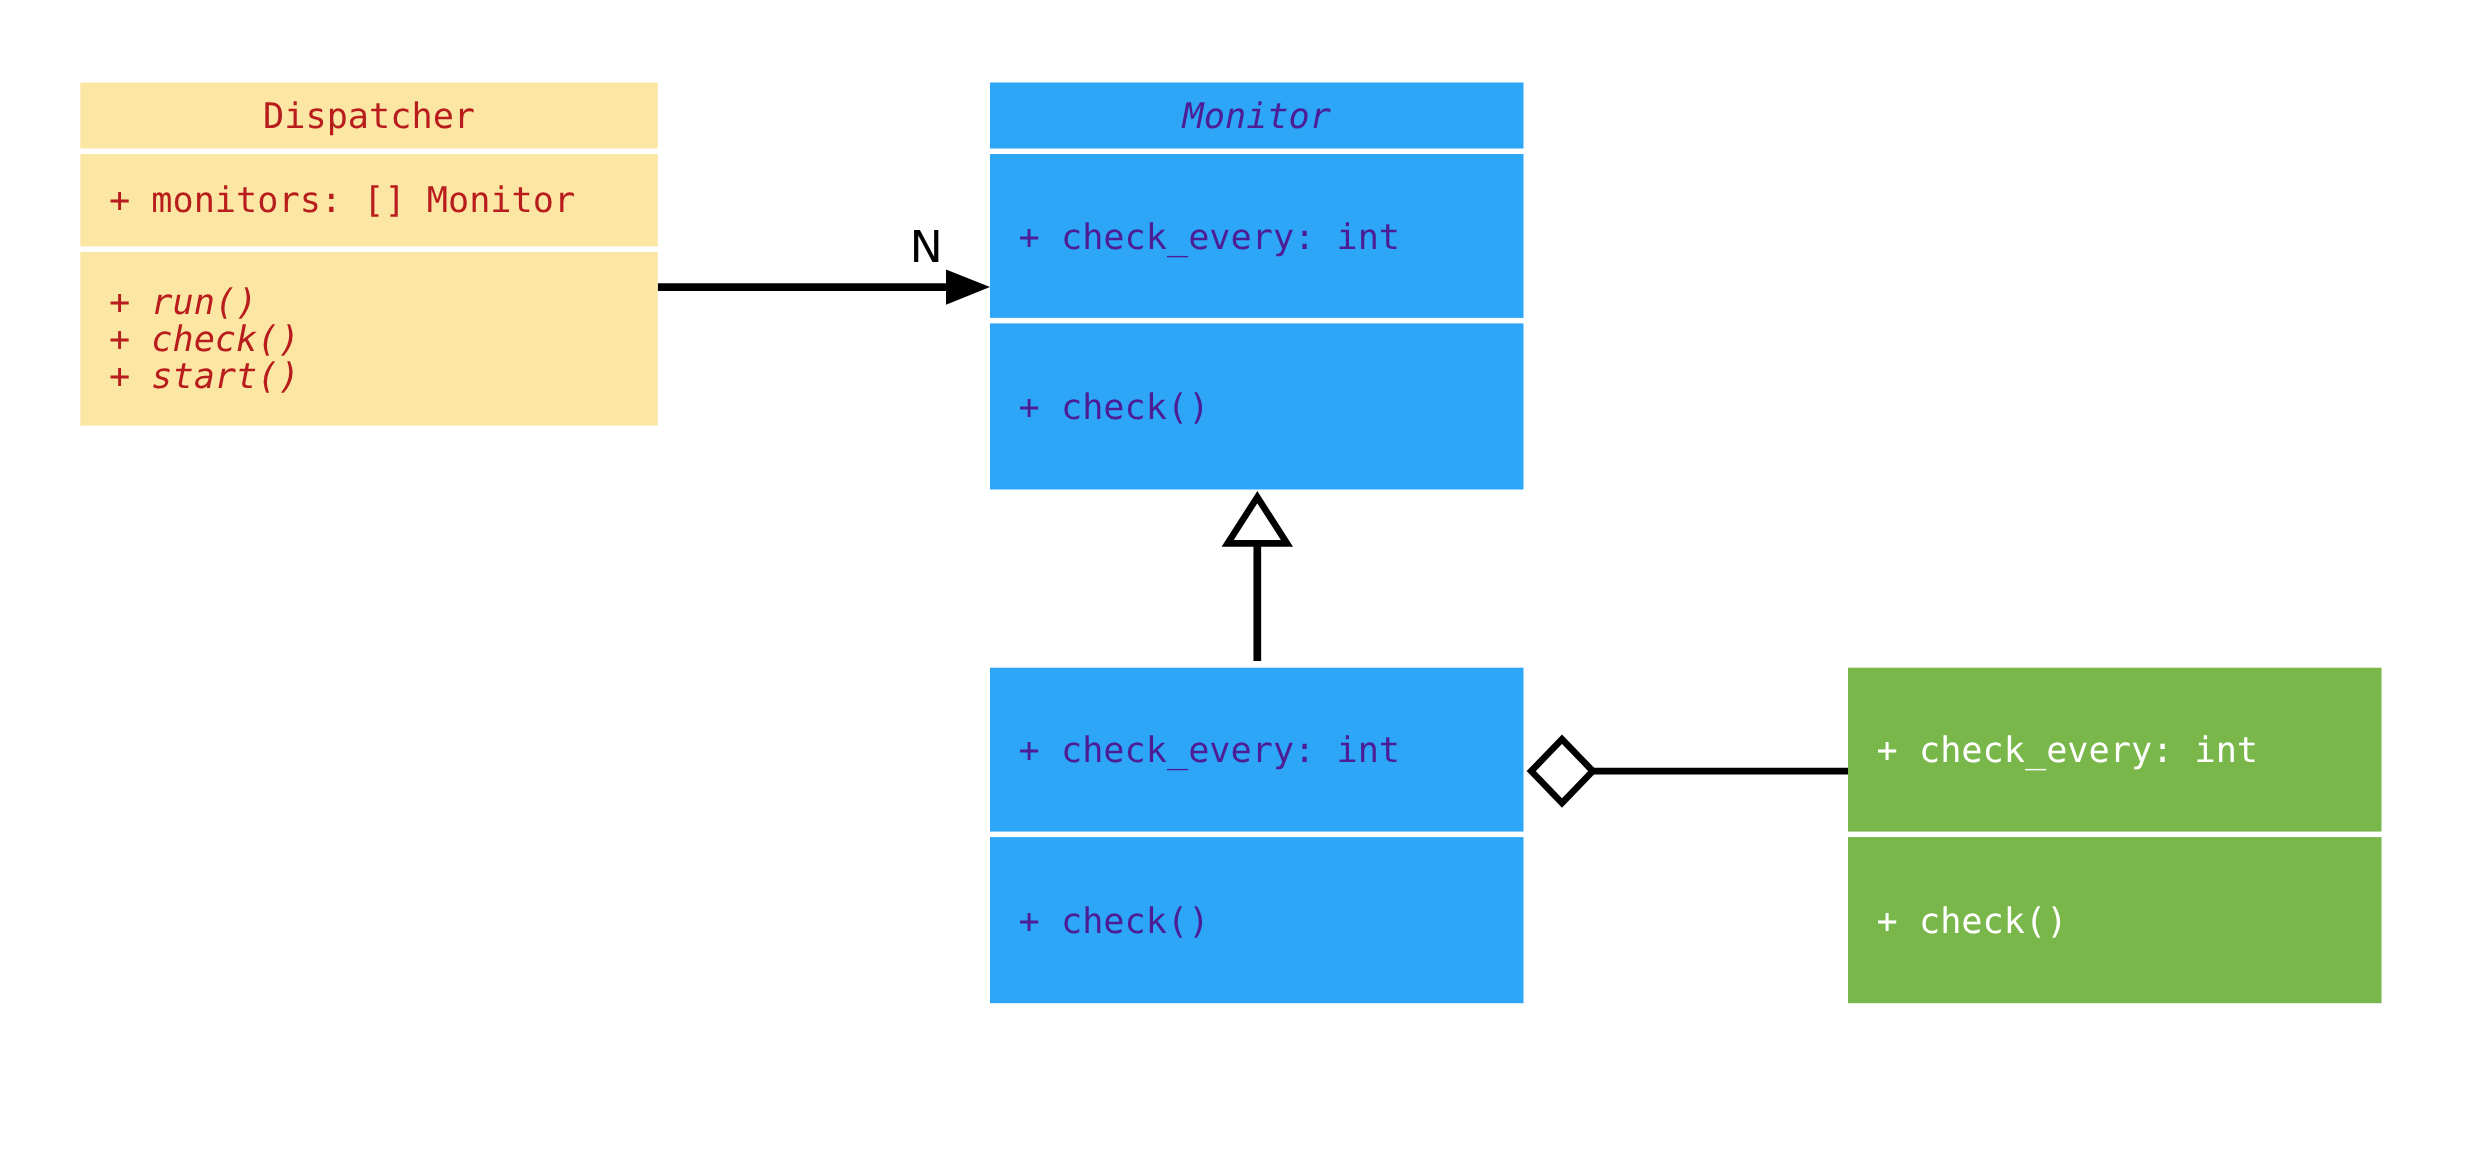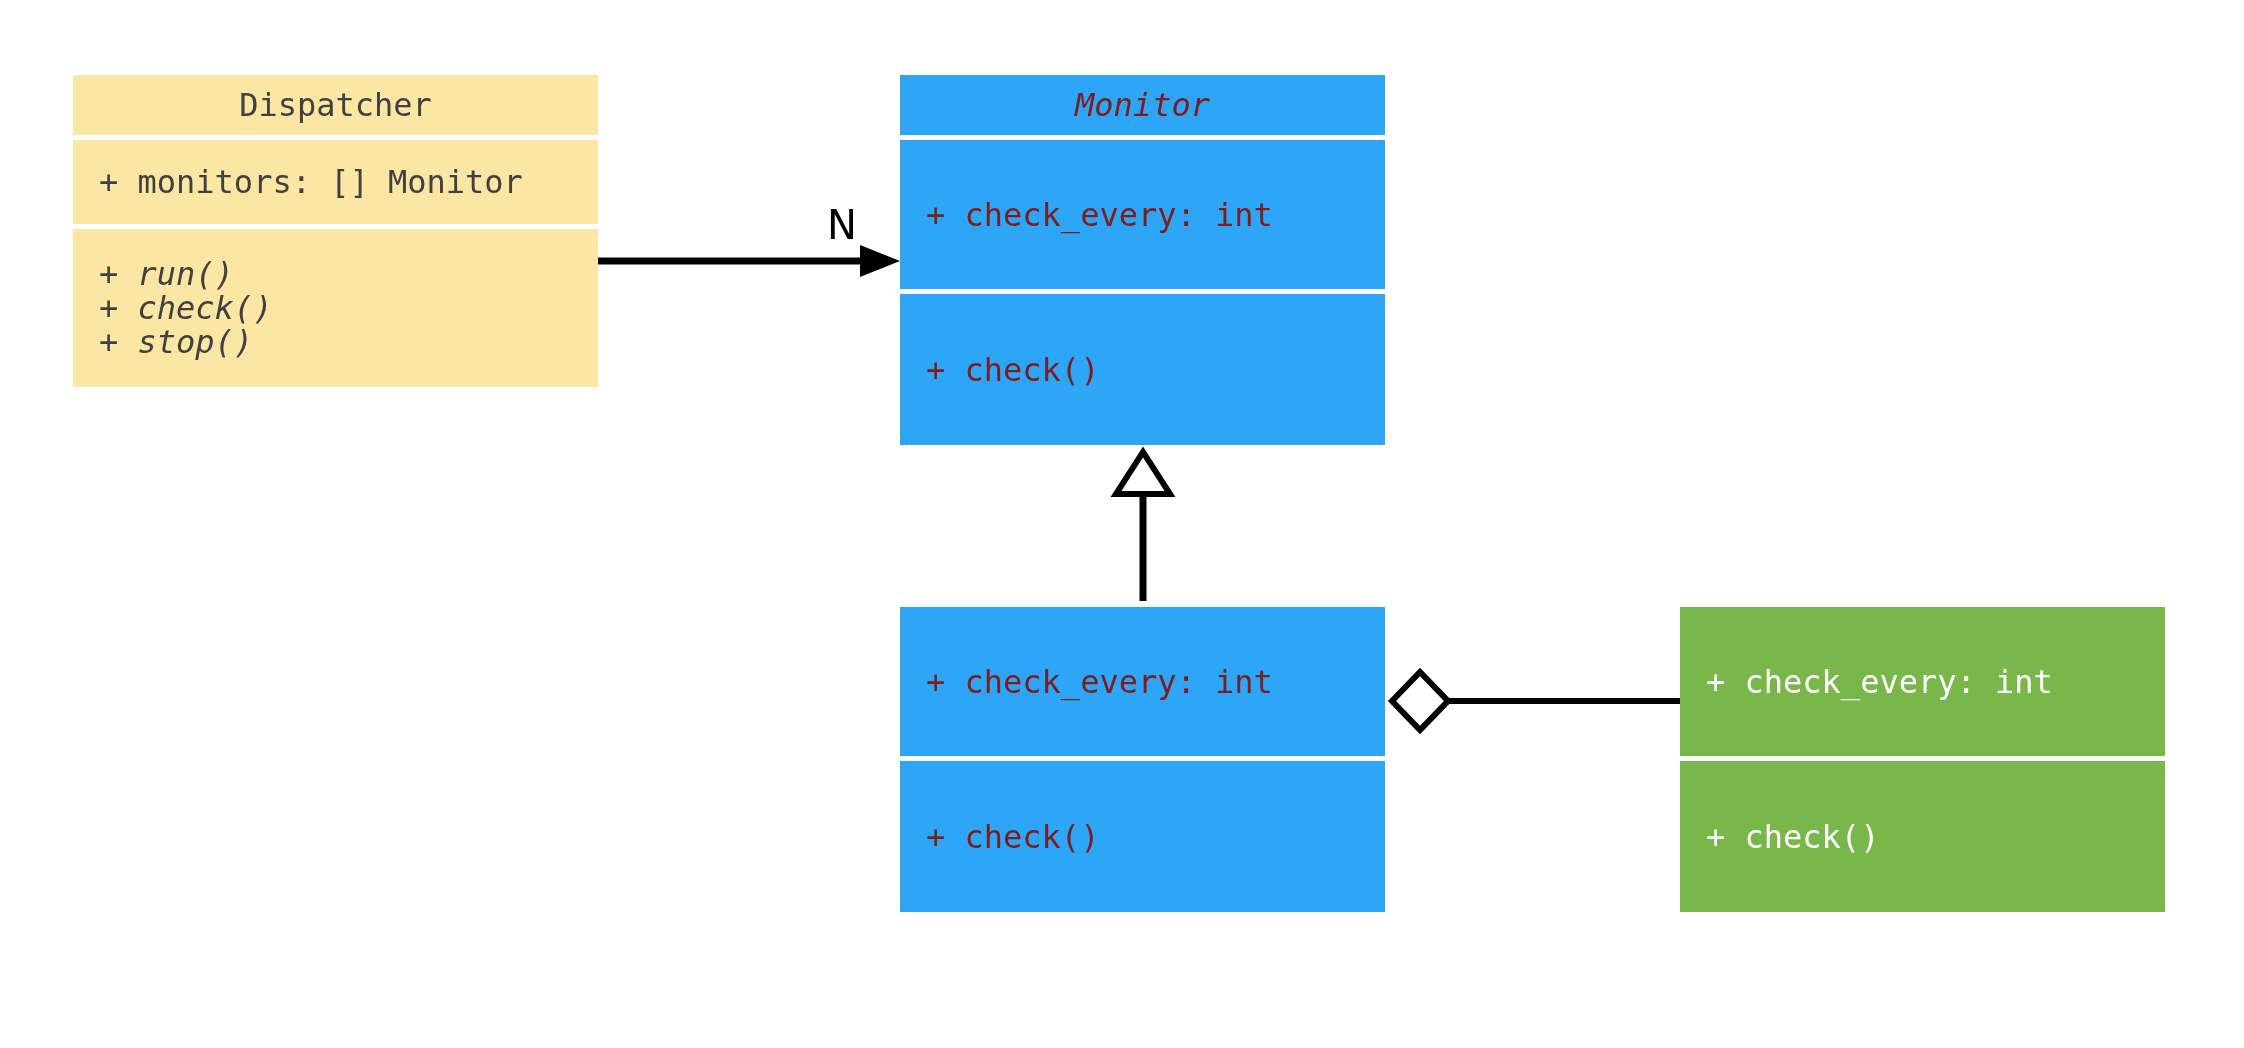--- a/index.html
+++ b/index.html
@@ -34,22 +34,22 @@
     height: 60px;
     align-items: center;
     flex: none;
   }
   .sec-attrs, .sec-methods {
     margin-top: 5px;
     padding-left: 26px;
     align-items: flex-start;
     flex: none;
   }
-  .fill-yellow { background: #fbe7a3; color: #404040; text-align: center; }
-  .fill-blue   { background: #2ea6f7; color: #7f1d1d; }
+  .fill-yellow { background: #fbe7a3; color: #b91c1c; text-align: center; }
+  .fill-blue   { background: #2ea6f7; color: #4c1d95; }
   .fill-green  { background: #79b74b; color: #ffffff; }
   .italic { font-style: italic; }
 
   #cls-dispatcher { left: 73px;  top: 75px;  width: 525px; }
   #cls-dispatcher .sec-attrs   { height: 84px; }
   #cls-dispatcher .sec-methods { height: 158px; font-style: italic; }
 
   #cls-monitor     { left: 900px;  top: 75px;  width: 485px; }
   #cls-httpmonitor { left: 900px;  top: 602px; width: 485px; }
   #cls-httpclient  { left: 1680px; top: 602px; width: 485px; }
@@ -95,21 +95,21 @@
   </svg>
 
   <div class="cls" id="cls-dispatcher">
     <div class="sec sec-title fill-yellow">Dispatcher</div>
     <div class="sec sec-attrs fill-yellow">
       <div>+ monitors: [] Monitor</div>
     </div>
     <div class="sec sec-methods fill-yellow">
       <div>+ run()</div>
       <div>+ check()</div>
-      <div>+ stop()</div>
+      <div>+ start()</div>
     </div>
   </div>
 
   <div class="cls" id="cls-monitor">
     <div class="sec sec-title fill-blue italic">Monitor</div>
     <div class="sec sec-attrs fill-blue">
       <div>+ check_every: int</div>
     </div>
     <div class="sec sec-methods fill-blue">
       <div>+ check()</div>

